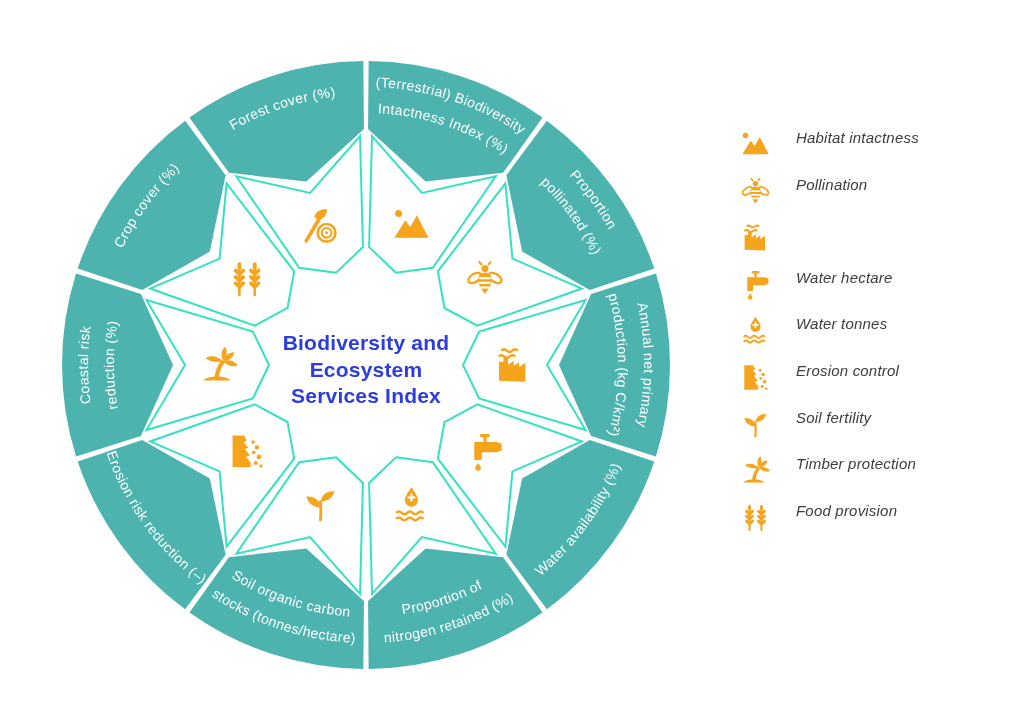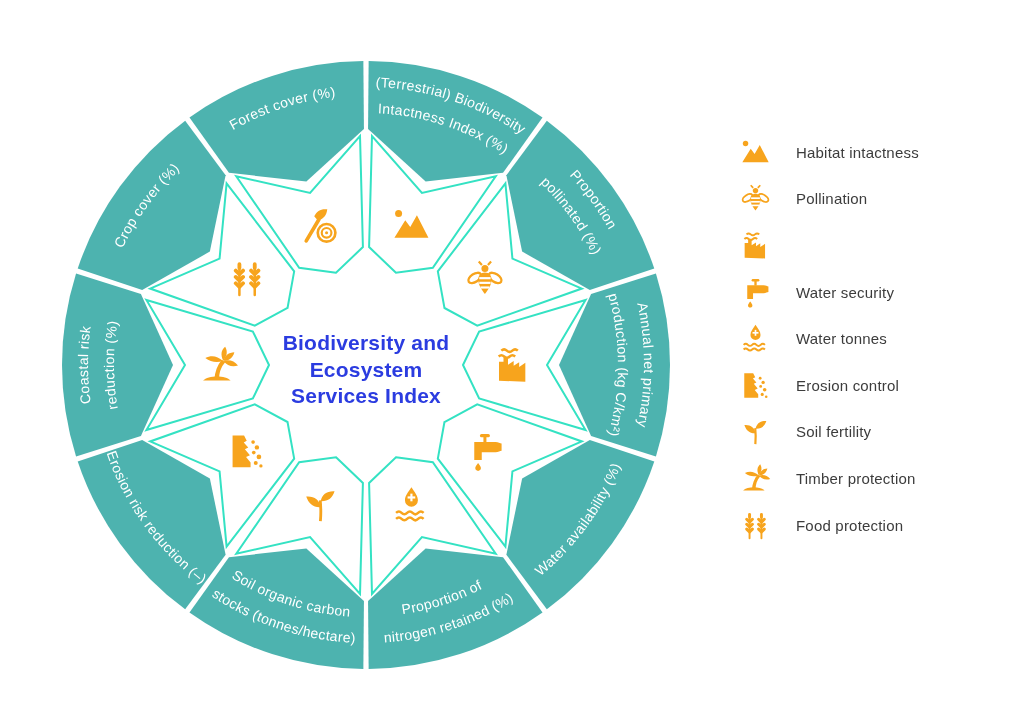--- a/index.html
+++ b/index.html
@@ -10,21 +10,21 @@
   .stage{position:relative;width:1024px;height:726px;background:#fff;overflow:hidden;
          font-family:"Liberation Sans",sans-serif;}
   #wheel-svg{position:absolute;left:0;top:0;}
   .ring-seg{fill:var(--teal);}
   .cell{fill:#fff;stroke:var(--outline);stroke-width:2;stroke-linejoin:miter;}
   .ring-label{fill:var(--white);font-size:14px;font-weight:500;letter-spacing:.35px;}
   .center-text{fill:var(--blue);font-size:21px;font-weight:700;text-anchor:middle;letter-spacing:.2px;}
   .o-f{fill:var(--orange);}
   .o-s{fill:none;stroke:var(--orange);}
   #legend{position:absolute;left:740px;top:129px;}
-  .legend-item{display:flex;align-items:center;height:46.6px;}
+  .legend-item{display:flex;align-items:flex-start;height:46.6px;font-style:italic;}
   .legend-item svg{width:31px;height:31px;flex:0 0 31px;}
   .legend-label{margin-left:25px;color:var(--legend);font-size:15px;letter-spacing:.2px;}
 </style>
 </head>
 <body>
 
 <div class="stage">
 
   <svg id="wheel-svg" width="1024" height="726" viewBox="0 0 1024 726">
     <defs>
@@ -190,21 +190,21 @@
       </div>
       <div class="legend-item">
         <svg viewBox="0 0 24 24">
           <use href="#icon-air-quality"></use>
         </svg>
       </div>
       <div class="legend-item">
         <svg viewBox="0 0 24 24">
           <use href="#icon-water-security"></use>
         </svg>
-        <span class="legend-label">Water security</span>
+        <span class="legend-label">Water hectare</span>
       </div>
       <div class="legend-item">
         <svg viewBox="0 0 24 24">
           <use href="#icon-water-quality"></use>
         </svg>
         <span class="legend-label">Water tonnes</span>
       </div>
       <div class="legend-item">
         <svg viewBox="0 0 24 24">
           <use href="#icon-erosion-control"></use>
@@ -220,16 +220,16 @@
       <div class="legend-item">
         <svg viewBox="0 0 24 24">
           <use href="#icon-coastal-protection"></use>
         </svg>
         <span class="legend-label">Timber protection</span>
       </div>
       <div class="legend-item">
         <svg viewBox="0 0 24 24">
           <use href="#icon-food-provision"></use>
         </svg>
-        <span class="legend-label">Food protection</span>
+        <span class="legend-label">Food provision</span>
       </div>
     </div>
 </div>
 
 </body></html>

